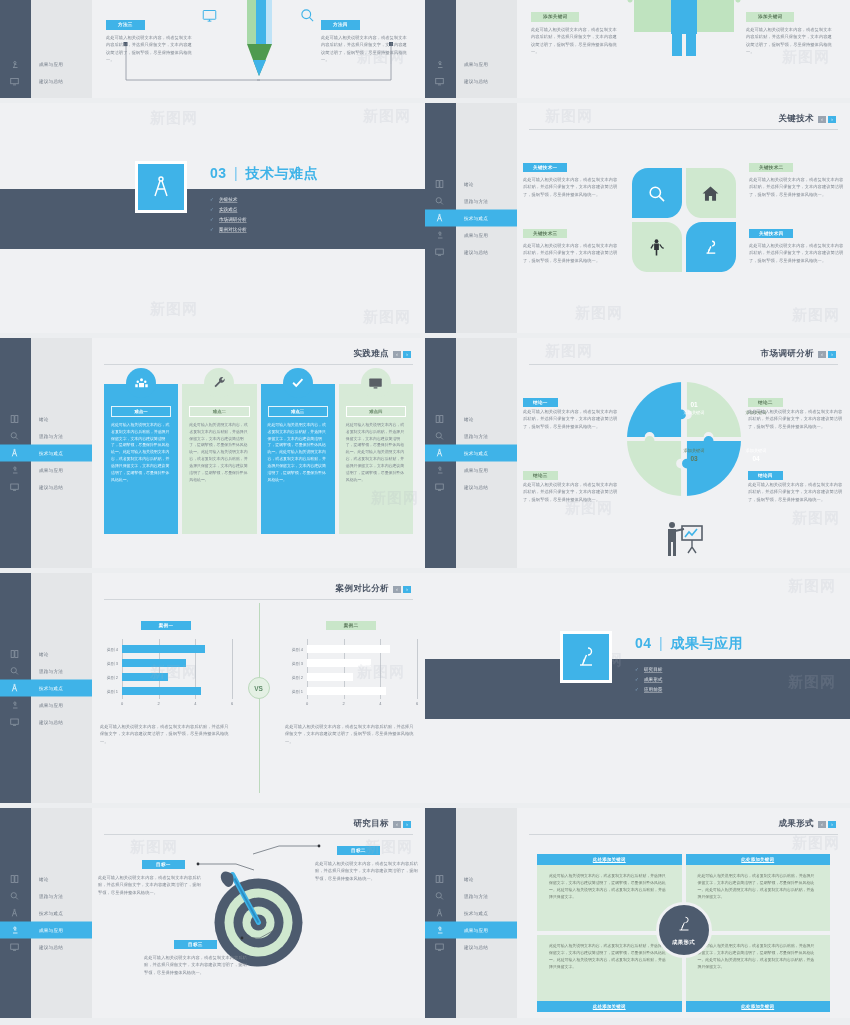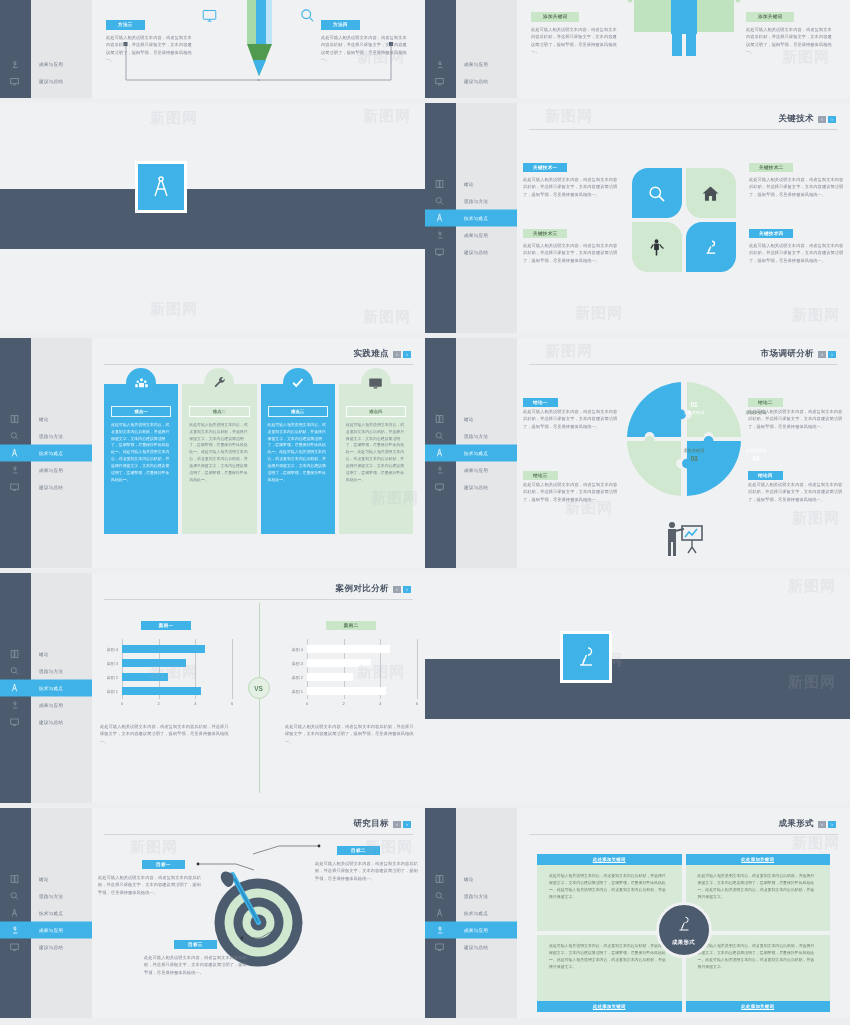--- a/index.html
+++ b/index.html
@@ -311,20 +311,33 @@
   </div>
 
   <div class="slide">
     <div class="sec-band"></div>
     <div class="sec-icon">
       <svg viewBox="0 0 24 24">
           <circle cx="12" cy="4" r="2"></circle>
           <path d="M11 6 L6 21 M13 6 L18 21 M8.5 14h7"></path>
         </svg>
     </div>
+    <div class="sec-text">
+      <div class="sec-title">
+        <span>03</span>
+        <span style="color:#6fc4ee;font-weight:normal;margin:0 3px;">|</span>
+        <span>技术与难点</span>
+      </div>
+      <ul class="sec-bullets">
+        <li>关键技术</li>
+        <li>实践难点</li>
+        <li>市场调研分析</li>
+        <li>案例对比分析</li>
+      </ul>
+    </div>
     <div class="wm" style="left:150px;top:6px;">新图网</div>
     <div class="wm" style="right:14px;top:4px;">新图网</div>
     <div class="wm" style="left:150px;bottom:14px;">新图网</div>
     <div class="wm" style="right:14px;bottom:6px;">新图网</div>
   </div>
 
   <div class="slide">
     <div class="nav">
       <div class="nav-rail"></div>
       <div class="nav-list">
@@ -843,20 +856,32 @@
   <div class="slide">
     <div class="sec-band"></div>
     <div class="sec-icon">
       <svg viewBox="0 0 24 24">
           <path d="M14 3a3.5 3.5 0 0 1 0 7"></path>
           <path d="M12.5 10 L9.5 17"></path>
           <path d="M6 20h12"></path>
           <path d="M8.5 20 L10.5 14"></path>
         </svg>
     </div>
+    <div class="sec-text">
+      <div class="sec-title">
+        <span>04</span>
+        <span style="color:#6fc4ee;font-weight:normal;margin:0 3px;">|</span>
+        <span>成果与应用</span>
+      </div>
+      <ul class="sec-bullets">
+        <li>研究目标</li>
+        <li>成果形式</li>
+        <li>应用前景</li>
+      </ul>
+    </div>
     <div class="wm" style="left:150px;top:78px;">新图网</div>
     <div class="wm" style="right:14px;top:4px;">新图网</div>
     <div class="wm" style="right:14px;top:100px;">新图网</div>
   </div>
 
   <div class="slide last">
     <div class="nav">
       <div class="nav-rail"></div>
       <div class="nav-list">
         <div class="nav-items">

